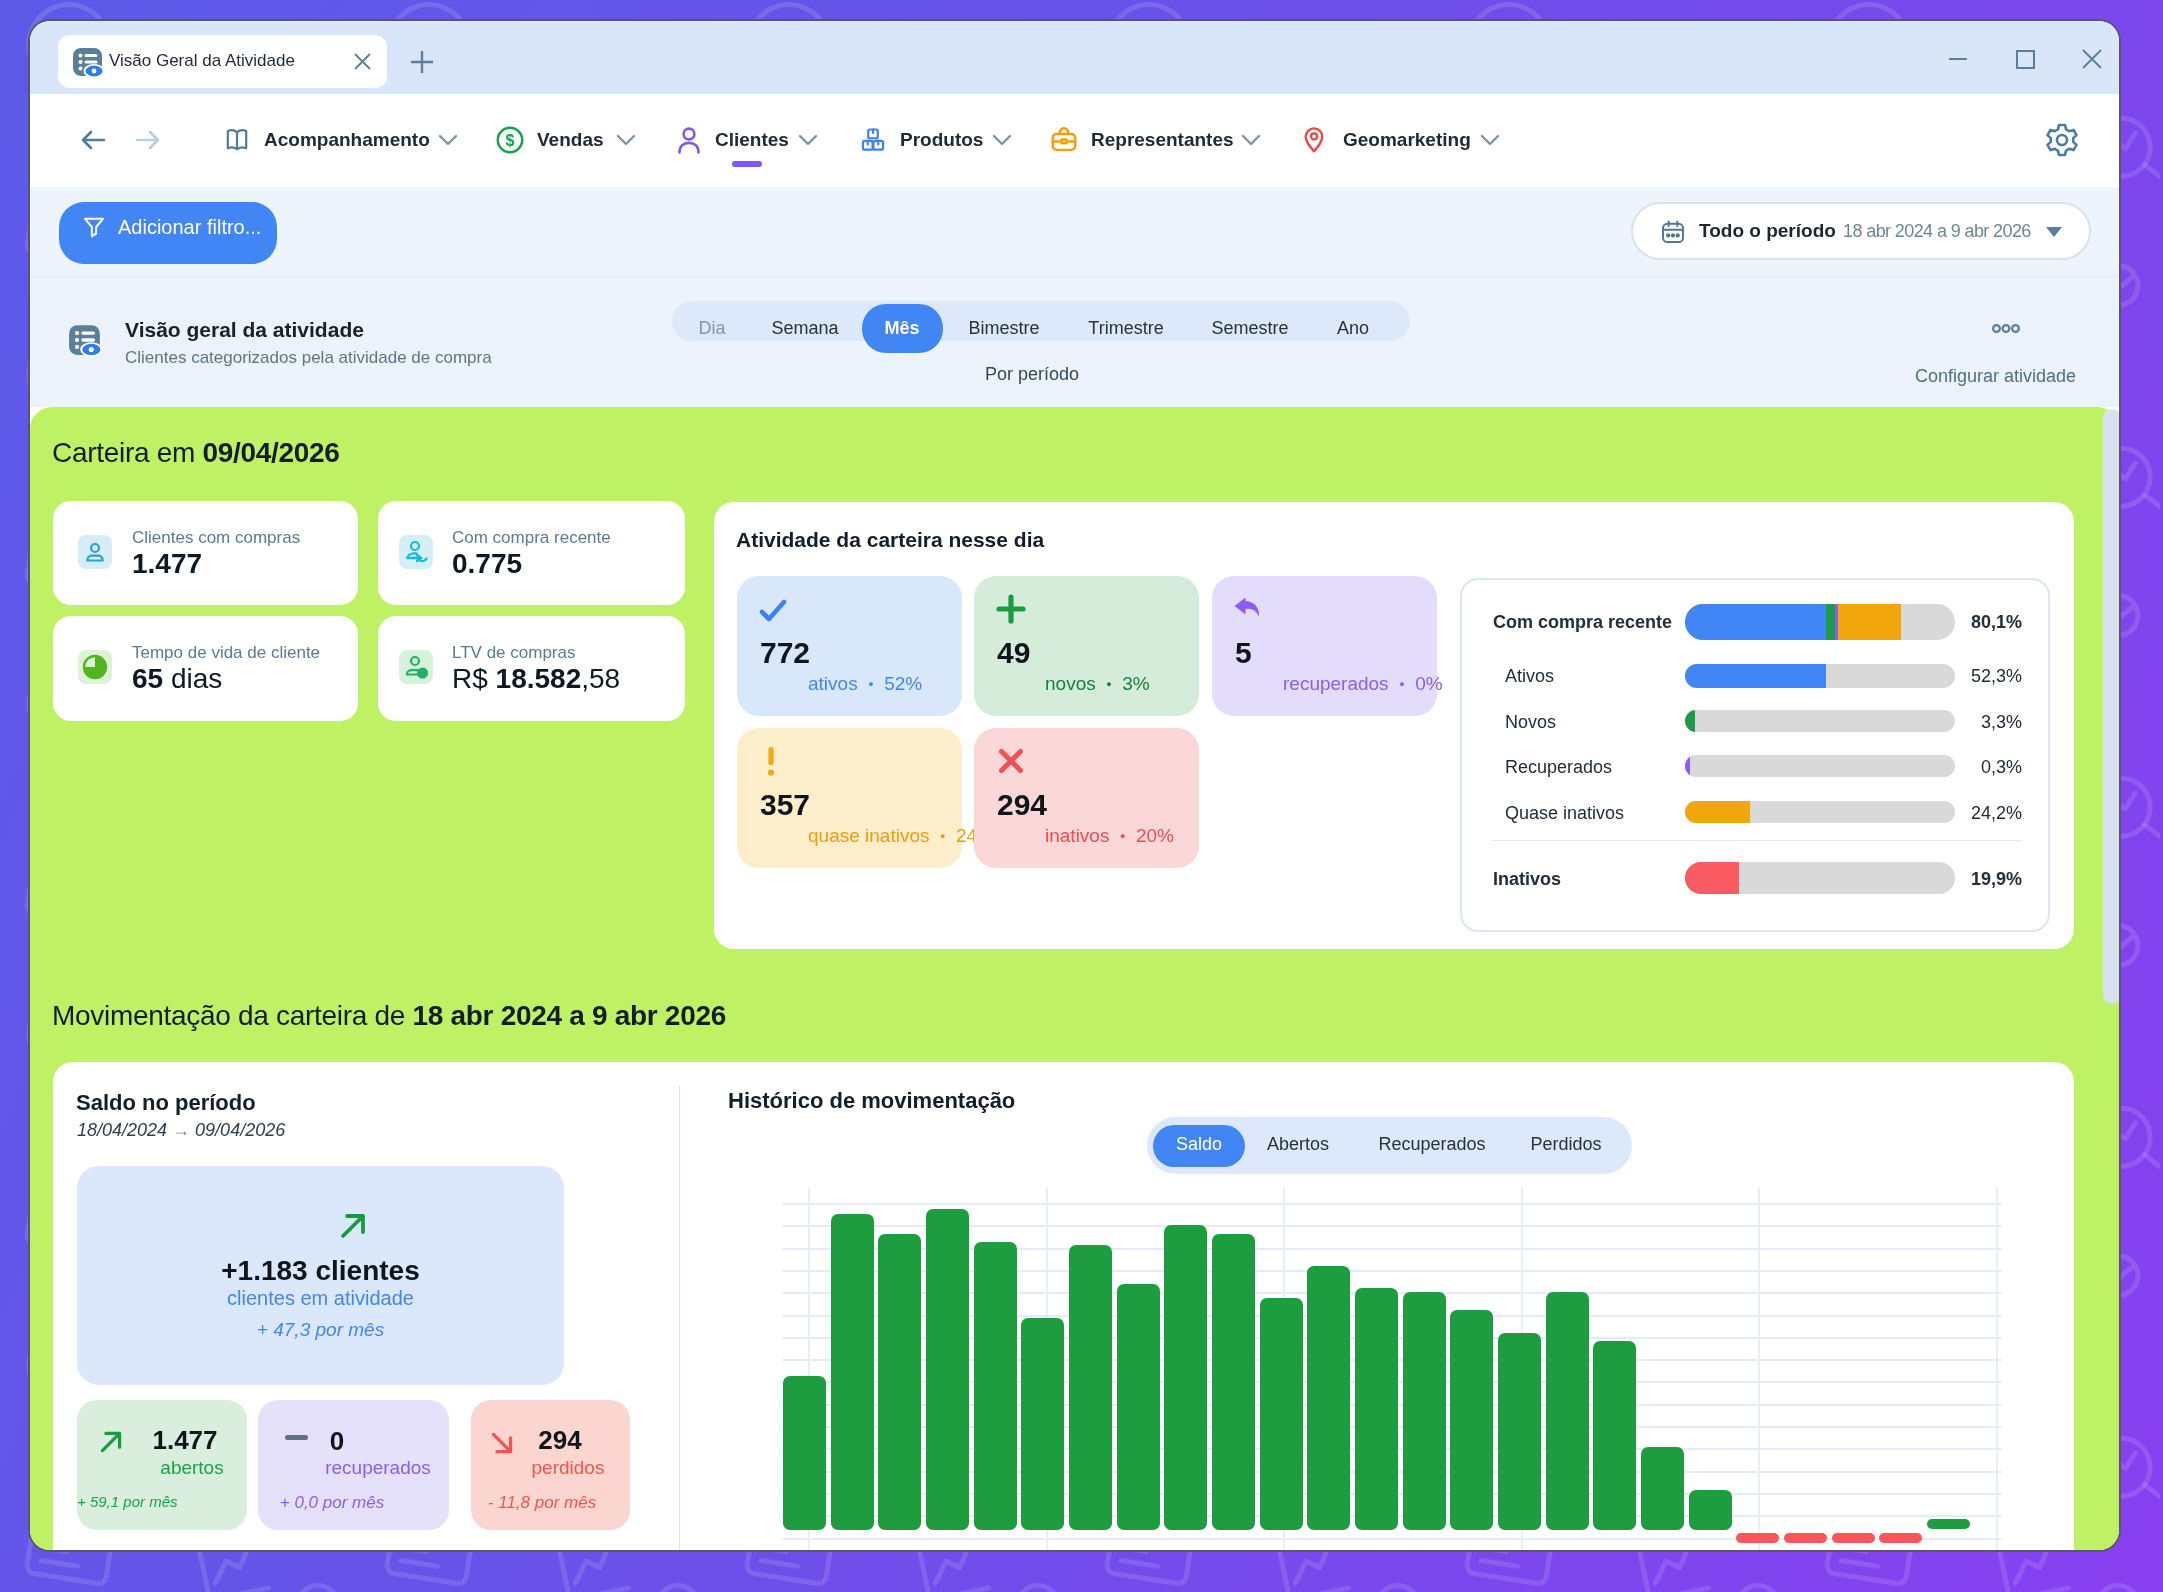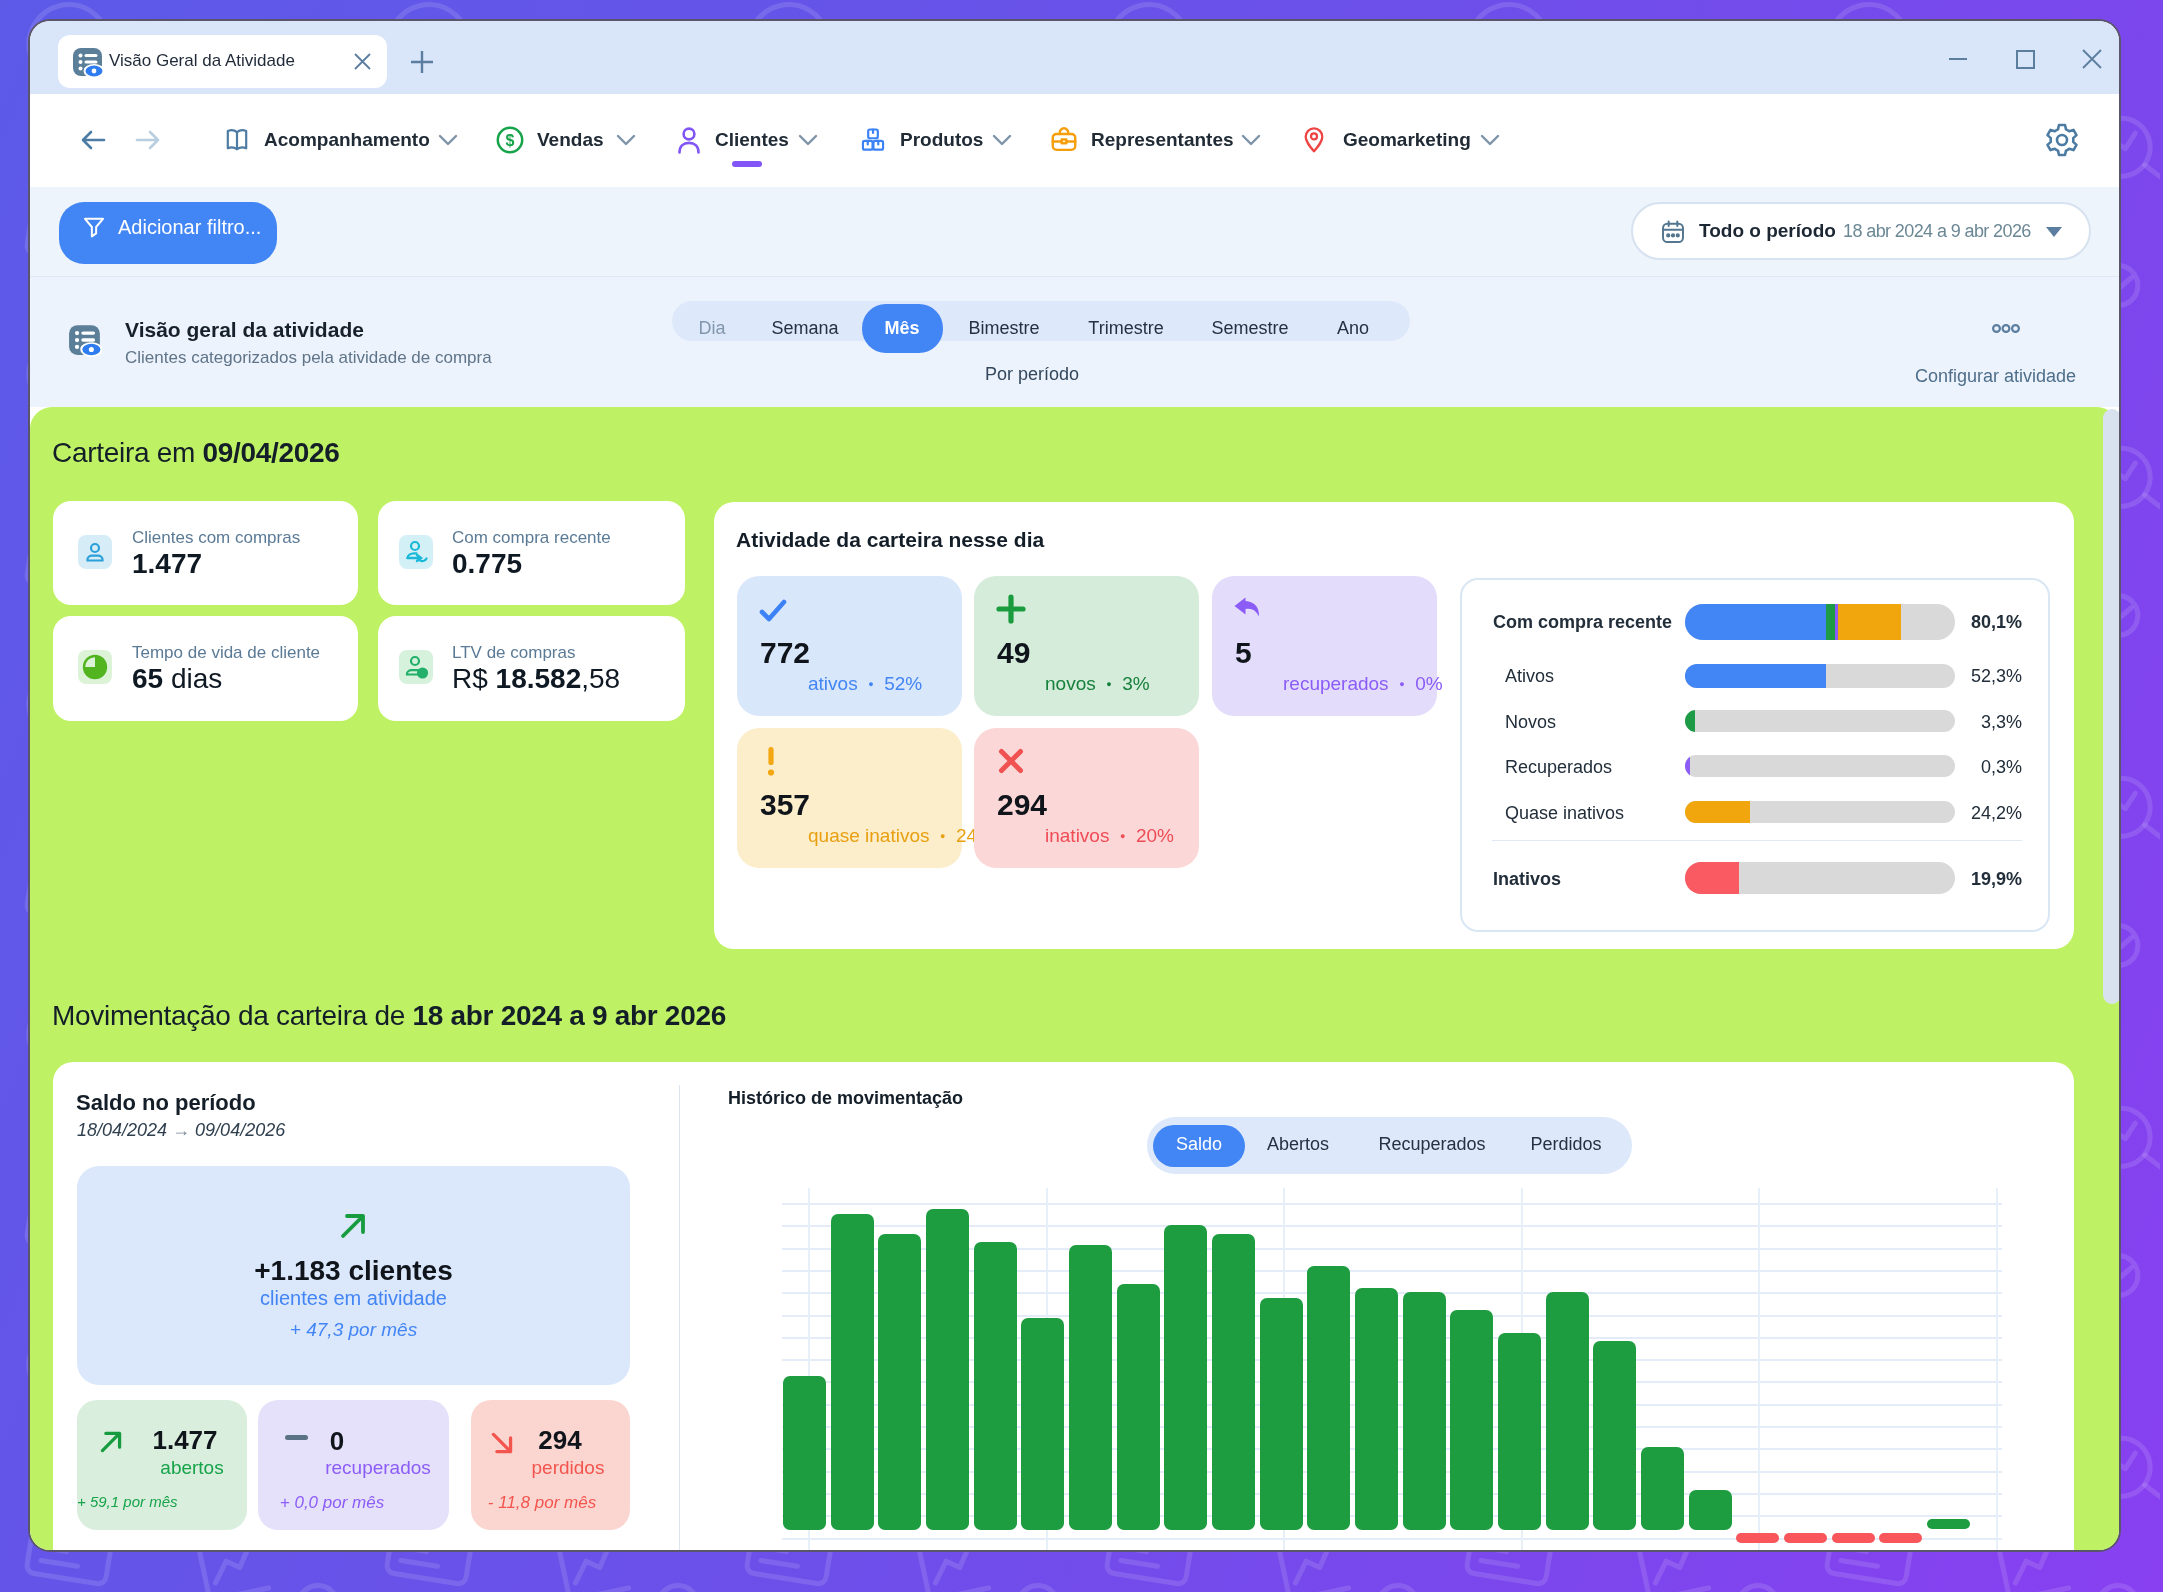--- a/index.html
+++ b/index.html
@@ -364,21 +364,21 @@
           </div>
         <div class="pct" style="top:289px;font-weight:700">19,9%</div>
       </div>
     </div>
     <div class="h2" style="left:22px;top:593px">Movimentação da carteira de <b>18 abr 2024 a 9 abr 2026</b></div>
 
     <div class="card" style="left:23px;top:655px;width:2021px;height:520px;border-radius:20px">
       <div style="position:absolute;left:626px;top:23px;bottom:0;width:1px;background:#dbe5f0"></div>
       <div style="position:absolute;left:23px;top:28px;font-size:22px;font-weight:700;color:#141e28">Saldo no período</div>
       <div style="position:absolute;left:24px;top:58px;font-size:18px;font-style:italic;color:#30404f">18/04/2024 <span style="color:#7a8a99">→</span> 09/04/2026</div>
-      <div style="position:absolute;left:24px;top:104px;width:553px;height:219px;border-radius:22px;background:#dbe7fb">
+      <div style="position:absolute;left:24px;top:104px;width:487px;height:219px;border-radius:22px;background:#dbe7fb">
         <svg style="position:absolute;left:262px;top:46px" width="28" height="28" viewBox="0 0 28 28" fill="none" stroke="#169c3e" stroke-width="3.8" stroke-linecap="round" stroke-linejoin="round">
             <path d="M4 24 L24 4 M8 4 h16 v16"></path>
           </svg>
         <div style="position:absolute;left:0;top:89px;width:100%;text-align:center;font-size:28px;font-weight:700;color:#10141b">+1.183 clientes</div>
         <div style="position:absolute;left:0;top:121px;width:100%;text-align:center;font-size:20px;color:#4285f4">clientes em atividade</div>
         <div style="position:absolute;left:0;top:153px;width:100%;text-align:center;font-size:19px;font-style:italic;color:#4285f4">+ 47,3 por mês</div>
       </div>
       <div style="position:absolute;left:24px;top:338px;width:170px;height:130px;border-radius:20px;background:#daeedd">
         <svg style="position:absolute;left:22px;top:30px" width="24" height="24" viewBox="0 0 28 28" fill="none" stroke="#169c3e" stroke-width="3.8" stroke-linecap="round" stroke-linejoin="round">
             <path d="M4 24 L24 4 M8 4 h16 v16"></path>
@@ -395,21 +395,21 @@
       </div>
       <div style="position:absolute;left:418px;top:338px;width:159px;height:130px;border-radius:20px;background:#fbd6d0">
         <svg style="position:absolute;left:19px;top:31px" width="24" height="24" viewBox="0 0 28 28" fill="none" stroke="#f3544e" stroke-width="3.8" stroke-linecap="round" stroke-linejoin="round">
             <path d="M4 4 L24 24 M24 8 v16 H8"></path>
           </svg>
         <div style="position:absolute;left:53px;top:25px;width:72px;text-align:center;font-size:26px;font-weight:700;color:#10141b">294</div>
         <div style="position:absolute;left:42px;top:57px;width:110px;text-align:center;font-size:19px;color:#f3544e">perdidos</div>
         <div style="position:absolute;left:0;top:93px;width:142px;text-align:center;font-size:17px;font-style:italic;color:#f3544e">- 11,8 por mês</div>
       </div>
 
-      <div style="position:absolute;left:675px;top:26px;font-size:18px;font-weight:700;color:#141e28">Histórico de movimentação</div>
+      <div style="position:absolute;left:675px;top:26px;font-size:22px;font-weight:700;color:#141e28">Histórico de movimentação</div>
       <div class="pill-tabs" style="left:1094px;top:55px;width:485px;height:57px">
         <div class="sel-pill" style="left:6px;top:8px;width:92px;height:42px"></div>
         <span class="it" style="left:52px;top:17px;color:#fff;font-weight:500">Saldo</span>
         <span class="it" style="left:151px;top:17px">Abertos</span>
         <span class="it" style="left:285px;top:17px">Recuperados</span>
         <span class="it" style="left:419px;top:17px">Perdidos</span>
       </div>
       <div class="grid-h" style="left:729px;top:141.0px;width:1220px"></div>
       <div class="grid-h" style="left:729px;top:163.3px;width:1220px"></div>
       <div class="grid-h" style="left:729px;top:185.6px;width:1220px"></div>

